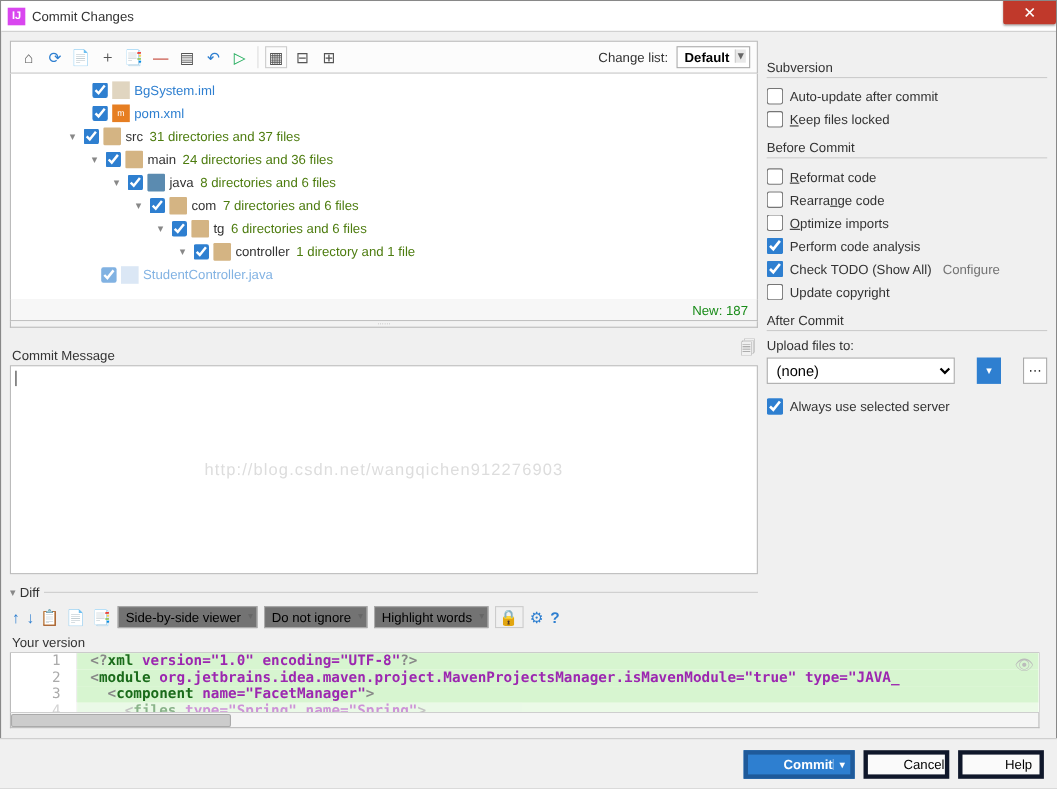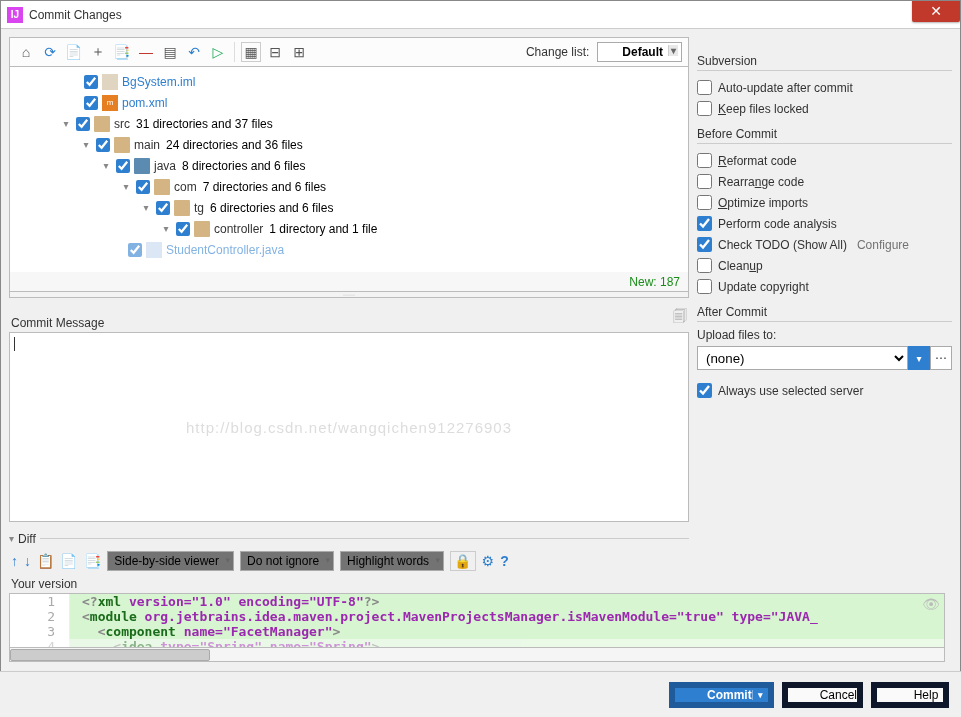--- a/index.html
+++ b/index.html
@@ -15,35 +15,35 @@
 .rightcol { flex: 1; display: flex; flex-direction: column; gap: 8px; padding-top: 6px; margin-top: 11px; }
 
 .toolbar { height: 34px; display: flex; align-items: center; padding: 0 6px; gap: 4px; border: 1px solid #bbb; background: #fcfcfc; }
 .toolbar .tb { width: 20px; height: 20px; display: flex; align-items: center; justify-content: center; color: #555; font-size: 14px; cursor: pointer; }
 .toolbar .tb.red { color: #c0392b; }
 .toolbar .tb.green { color: #27ae60; }
 .toolbar .tb.blue { color: #2e7fd0; }
 .toolbar .sep { width: 1px; height: 20px; background: #ddd; margin: 0 2px; }
 .toolbar .spacer { flex: 1; }
 .toolbar .cllabel { color: #333; margin-right: 4px; }
-.toolbar .clsel { border: 1px solid #aaa; background: #fff; padding: 2px 18px 2px 24px; font-weight: bold; position: relative; }
+.toolbar .clsel { border: 1px solid #aaa; background: #fff; padding: 2px 18px 2px 6px; font-weight: bold; position: relative; }
 .toolbar .clsel::after { content: "▾"; position: absolute; right: 3px; top: 2px; font-size: 10px; color: #666; background: #e8e8e8; padding: 0 2px; border-left: 1px solid #ccc; }
 
 .tree { flex: 0 0 205px; background: #fff; border-left: 1px solid #bbb; border-right: 1px solid #bbb; overflow: hidden; font-size: 12px; padding: 4px 0; }
 .tree .row { display: flex; align-items: center; height: 21px; padding-left: 4px; white-space: nowrap; }
 .tree .tgl { width: 12px; font-size: 10px; color: #888; text-align: center; cursor: pointer; }
 .tree .cb { width: 14px; height: 14px; margin: 0 4px; accent-color: #2e7fd0; }
 .tree .fic { width: 16px; height: 16px; margin-right: 4px; display: inline-flex; align-items: center; justify-content: center; font-size: 10px; }
 .tree .fic.folder { background: #d4b483; border-radius: 1px; }
 .tree .fic.bluefolder { background: #5b8bb0; border-radius: 1px; }
 .tree .fic.iml { background: #e0d5c0; }
 .tree .fic.xml { background: #e67e22; color: #fff; font-size: 8px; }
 .tree .nm { color: #333; }
 .tree .nm.blue { color: #2e7fd0; }
-.tree .stats { color: #000000; margin-left: 6px; }
+.tree .stats { color: #4d7c0f; margin-left: 6px; }
 .stbar { height: 22px; border-left: 1px solid #bbb; border-right: 1px solid #bbb; border-bottom: 1px solid #bbb; display: flex; align-items: center; justify-content: flex-end; padding: 0 8px; background: #f7f7f7; }
 .stbar .new { color: #1a8c1a; }
 .grip { height: 6px; border: 1px solid #bbb; border-top: none; background: #f3f3f3; display: flex; align-items: center; justify-content: center; font-size: 6px; color: #aaa; }
 
 .cmhdr { margin-top: 8px; display: flex; justify-content: space-between; align-items: flex-end; padding: 0 2px 2px; color: #333; }
 .cmhdr .hist { color: #999; font-size: 14px; cursor: pointer; }
 .cmbox { flex: 1; background: #fff; border: 1px solid #bbb; position: relative; min-height: 190px; }
 .cmbox .caret { position: absolute; left: 4px; top: 4px; width: 1px; height: 14px; background: #333; }
 .watermark { position: absolute; top: 50%; left: 50%; transform: translate(-50%,-50%); color: #ddd; font-size: 15px; letter-spacing: 1px; pointer-events: none; white-space: nowrap; }
 
@@ -69,27 +69,27 @@
 .code .eye { position: absolute; right: 4px; top: 2px; color: #bbb; font-size: 14px; }
 .hscroll { width: 936px; height: 16px; border: 1px solid #bbb; border-top: none; background: #f5f5f5; position: relative; }
 .hscroll .thumb { position: absolute; left: 0; top: 1px; width: 200px; height: 12px; background: #ccc; border: 1px solid #aaa; border-radius: 2px; }
 
 .sect { font-size: 12px; color: #333; }
 .sect .hdr { border-bottom: 1px solid #ccc; padding-bottom: 2px; margin-bottom: 6px; }
 .sect label { display: flex; align-items: center; gap: 6px; padding: 3px 0; cursor: pointer; }
 .sect input[type=checkbox] { width: 15px; height: 15px; accent-color: #2e7fd0; }
 .sect .cfg { color: #737373; margin-left: 4px; text-decoration: none; }
 .sect .uplbl { margin: 4px 0; }
-.sect .selrow { display: flex; gap: 0; }
+.sect .selrow { display: flex; gap: 20px; }
 .sect select { flex: 1; height: 24px; border: 1px solid #aaa; background: #fff; padding: 0 4px; }
 .selbtn { width: 22px; height: 24px; background: #2e7fd0; color: #fff; display: flex; align-items: center; justify-content: center; font-size: 10px; }
 .sect .more { width: 22px; height: 24px; border: 1px solid #aaa; background: #fff; display: flex; align-items: center; justify-content: center; }
 
 .btnrow { position: absolute; bottom: 0; left: 0; right: 0; height: 46px; background: #f0f0f0; border-top: 1px solid #ccc; display: flex; align-items: center; justify-content: flex-end; gap: 8px; padding: 0 12px; }
-.btnrow .b { min-width: 78px; height: 26px; border: 6px solid #0f172a; background: #fafafa; display: flex; align-items: center; justify-content: center; cursor: pointer; font-size: 12px; padding-left: 32px; }
+.btnrow .b { min-width: 78px; height: 26px; border: 4px solid #0f172a; background: #fafafa; display: flex; align-items: center; justify-content: center; cursor: pointer; font-size: 12px; padding-left: 32px; }
 .btnrow .b.primary { background: #2e7fd0; border-color: #1f5a9a; color: #fff; font-weight: bold; padding-right: 16px; position: relative; }
 .btnrow .b.primary::after { content: "▾"; position: absolute; right: 5px; font-size: 9px; border-left: 1px solid rgba(255,255,255,0.4); padding-left: 5px; }
 
 u { text-decoration: underline; }
 </style>
 </head>
 <body>
 
 <div class="titlebar">
   <div class="ico">IJ</div>
@@ -164,21 +164,21 @@
           <span class="nm">tg</span>
           <span class="stats">6 directories and 6 files</span>
         </div>
       <div class="row" style="padding-left:150px">
           <span class="tgl">▾</span>
           <input type="checkbox" class="cb" checked="" style="">
           <span class="fic folder"></span>
           <span class="nm">controller</span>
           <span class="stats">1 directory and 1 file</span>
         </div>
-      <div class="row" style="padding-left:114px;opacity:0.6">
+      <div class="row" style="padding-left:78px;opacity:0.6">
           <input type="checkbox" class="cb" checked="" style="">
           <span class="fic" style="background:#c4d8ef"></span>
           <span class="nm blue">StudentController.java</span>
         </div>
     </div>
     <div class="stbar">
         <span class="new">New: 187</span>
       </div>
     <div class="grip">⋯⋯</div>
 
@@ -220,21 +220,21 @@
       <div class="ln">
           <div class="gut">2</div>
           <div class="cl"><span class="prol">&lt;</span><span class="tag">module</span><span class="attr"> org.jetbrains.idea.maven.project.MavenProjectsManager.isMavenModule="true" type="JAVA_</span></div>
         </div>
       <div class="ln">
           <div class="gut">3</div>
           <div class="cl">&nbsp;&nbsp;<span class="prol">&lt;</span><span class="tag">component</span><span class="attr"> name="FacetManager"</span><span class="prol">&gt;</span></div>
         </div>
       <div class="ln">
           <div class="gut" style="opacity:0.5">4</div>
-          <div class="cl" style="opacity:0.5">&nbsp;&nbsp;&nbsp;&nbsp;<span class="prol">&lt;</span><span class="tag">idea</span><span class="attr"> type="Spring" name="Spring"</span><span class="prol">&gt;</span></div>
+          <div class="cl" style="opacity:0.5">&nbsp;&nbsp;&nbsp;&nbsp;<span class="prol">&lt;</span><span class="tag">files</span><span class="attr"> type="Spring" name="Spring"</span><span class="prol">&gt;</span></div>
         </div>
     </div>
     <div class="hscroll">
         <div class="thumb"></div>
       </div>
   </div>
 
   <div class="rightcol">
     <div class="sect">
       <div class="hdr">Subversion</div>
@@ -263,24 +263,20 @@
           <span><u>O</u>ptimize imports</span>
         </label>
       <label>
           <input type="checkbox" checked="" style="">
           <span>Perform code analysis</span>
         </label>
       <label>
           <input type="checkbox" checked="" style="">
           <span>Check TODO (Show All)</span>
           <a href="#" class="cfg">Configure</a>
-        </label>
-      <label>
-          <input type="checkbox" style="">
-          <span>Clean<u>u</u>p</span>
         </label>
       <label>
           <input type="checkbox" style="">
           <span>Update copyright</span>
         </label>
     </div>
 
     <div class="sect">
       <div class="hdr">After Commit</div>
       <div class="uplbl">Upload files to:</div>

